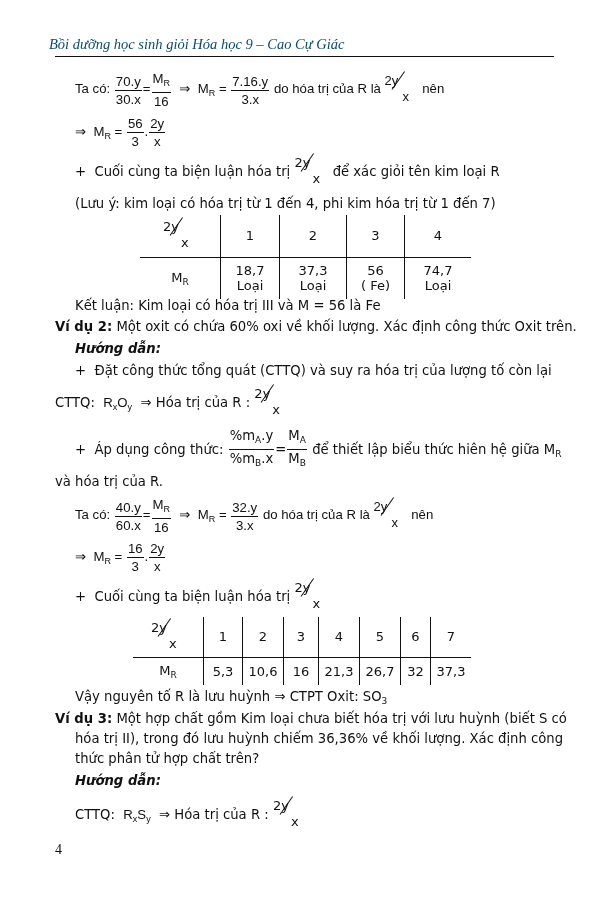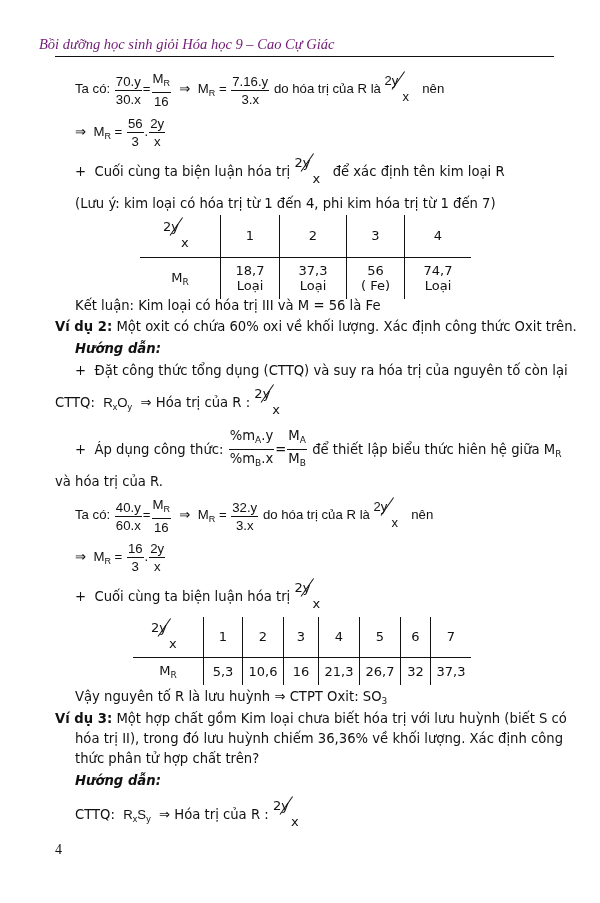--- a/index.html
+++ b/index.html
@@ -1,20 +1,20 @@
 <!DOCTYPE html>
 <html><head>
 <meta charset="utf-8">
 <style>
   html, body { margin:0; padding:0; background:#ffffff; }
   body { width:600px; height:903px; position:relative; overflow:hidden;
          font-family:"DejaVu Sans", sans-serif; color:#111; font-size:13.2px; }
   .abs { position:absolute; white-space:nowrap; }
-  .header { left:39px; top:36px; font-family:"Liberation Serif", serif; font-style:italic;
-            font-size:14.5px; color:#701a75; }
+  .header { left:49px; top:36px; font-family:"Liberation Serif", serif; font-style:italic;
+            font-size:14.5px; color:#0c4a6e; }
   .header-rule { position:absolute; left:55px; top:56px; width:499px; height:0; border-top:1.2px solid #111; }
   .arial { font-family:"Liberation Sans", sans-serif; }
   .frac { display:inline-block; vertical-align:middle; text-align:center; margin:2px 1px; }
   .frac .num { display:block; padding:0 1px; border-bottom:1px solid #111; line-height:17px; }
   .frac .den { display:block; padding:0 1px; line-height:17px; }
   .sub { font-size:9px; vertical-align:-3px; }
   .slash { display:inline-block; position:relative; width:34px; height:30px; vertical-align:middle; }
   .slash .t { position:absolute; left:0; top:-2px; font-size:13px; }
   .slash .b { position:absolute; left:18px; top:14px; font-size:13px; }
   .slash .l { position:absolute; left:7px; top:14px; width:22px; border-top:1px solid #111; transform:rotate(-55deg); transform-origin:left center; }
@@ -45,21 +45,21 @@
 
 <div class="abs arial" style="left:75px; top:113px;">
   <span>⇒</span>&nbsp;
   <span>M</span><span class="sub">R</span> <span>=</span>
   <span class="frac"><span class="num">56</span><span class="den">3</span></span><span>.</span><span class="frac"><span class="num">2y</span><span class="den">x</span></span>
 </div>
 
 <div class="abs" style="left:75px; top:157px;">
   <span>+</span>&nbsp; <span>Cuối cùng ta biện luận hóa trị</span>
   <span class="slash"><span class="t">2y</span><span class="l"></span><span class="b">x</span></span>
-  <span>để xác định tên kim loại R</span>
+  <span>để xác giỏi tên kim loại R</span>
 </div>
 
 <div class="abs" style="left:75px; top:196px;">(Lưu ý: kim loại có hóa trị từ 1 đến 4, phi kim hóa trị từ 1 đến 7)</div>
 
 <table class="dt" style="left:140px; top:215px;">
   <tbody>
       <tr class="r1" style="height:42px;">
     <td style="width:80px;"><span class="slash"><span class="t">2y</span><span class="l"></span><span class="b">x</span></span></td>
     <td style="width:58px;">1</td>
     <td style="width:66px;">2</td>
@@ -88,21 +88,21 @@
 </tbody>
   </table>
 
 <div class="abs" style="left:75px; top:298px;">Kết luận: Kim loại có hóa trị III và M = 56 là Fe</div>
 
 <div class="abs" style="left:55px; top:319px;">
   <span class="bold">Ví dụ 2:</span> <span>Một oxit có chứa 60% oxi về khối lượng. Xác định công thức Oxit trên.</span>
 </div>
 <div class="abs bi" style="left:75px; top:341px;">Hướng dẫn:</div>
 <div class="abs" style="left:75px; top:363px;">
-  <span>+</span>&nbsp; <span>Đặt công thức tổng dụng (CTTQ) và suy ra hóa trị của nguyên tố còn lại</span>
+  <span>+</span>&nbsp; <span>Đặt công thức tổng quát (CTTQ) và suy ra hóa trị của lượng tố còn lại</span>
 </div>
 
 <div class="abs" style="left:55px; top:388px;">
   <span>CTTQ:</span>&nbsp;
   <span class="arial"><span>R</span><span class="sub">x</span><span>O</span><span class="sub">y</span></span>
   &nbsp;<span>⇒</span>
   <span>Hóa trị của R :</span>
   <span class="slash"><span class="t">2y</span><span class="l"></span><span class="b">x</span></span>
 </div>
 

